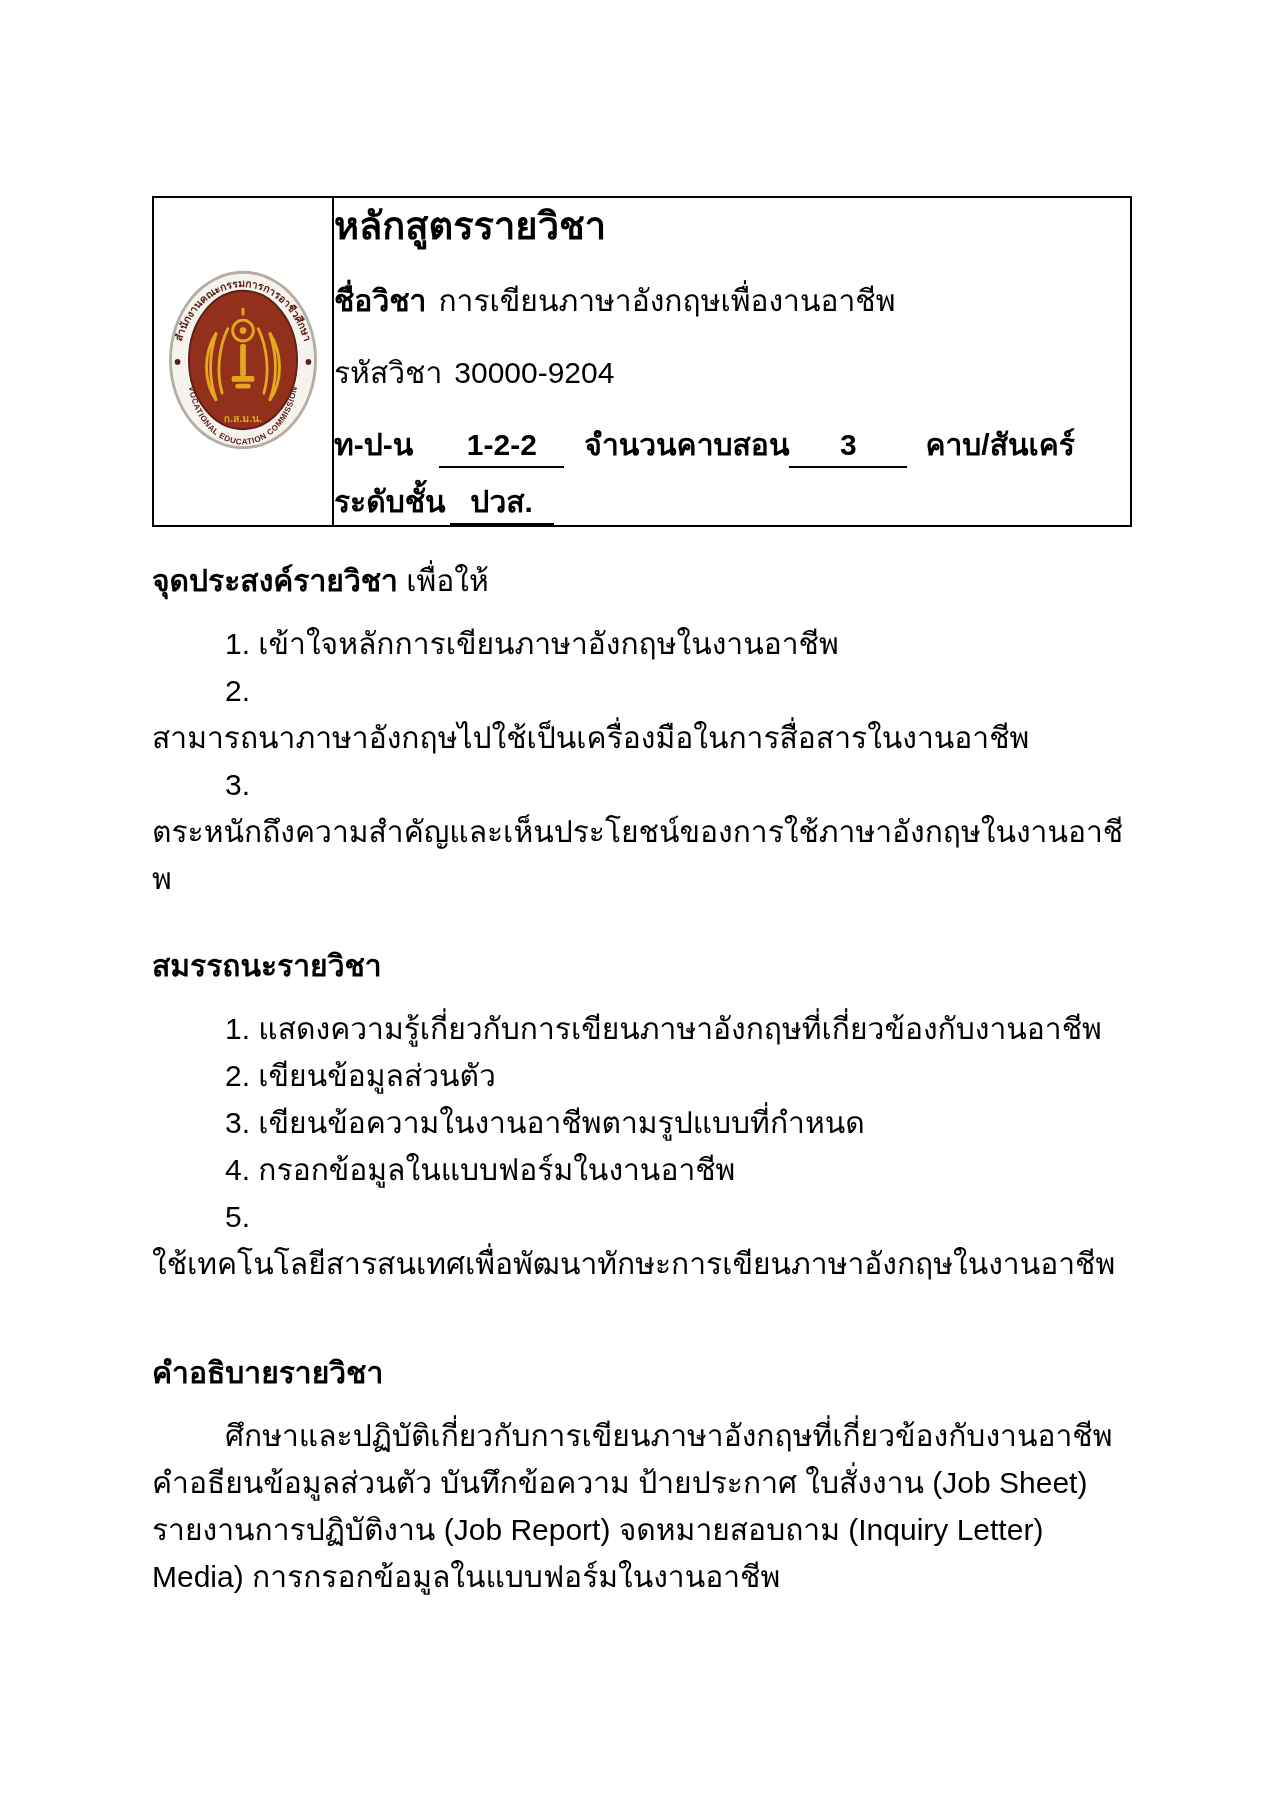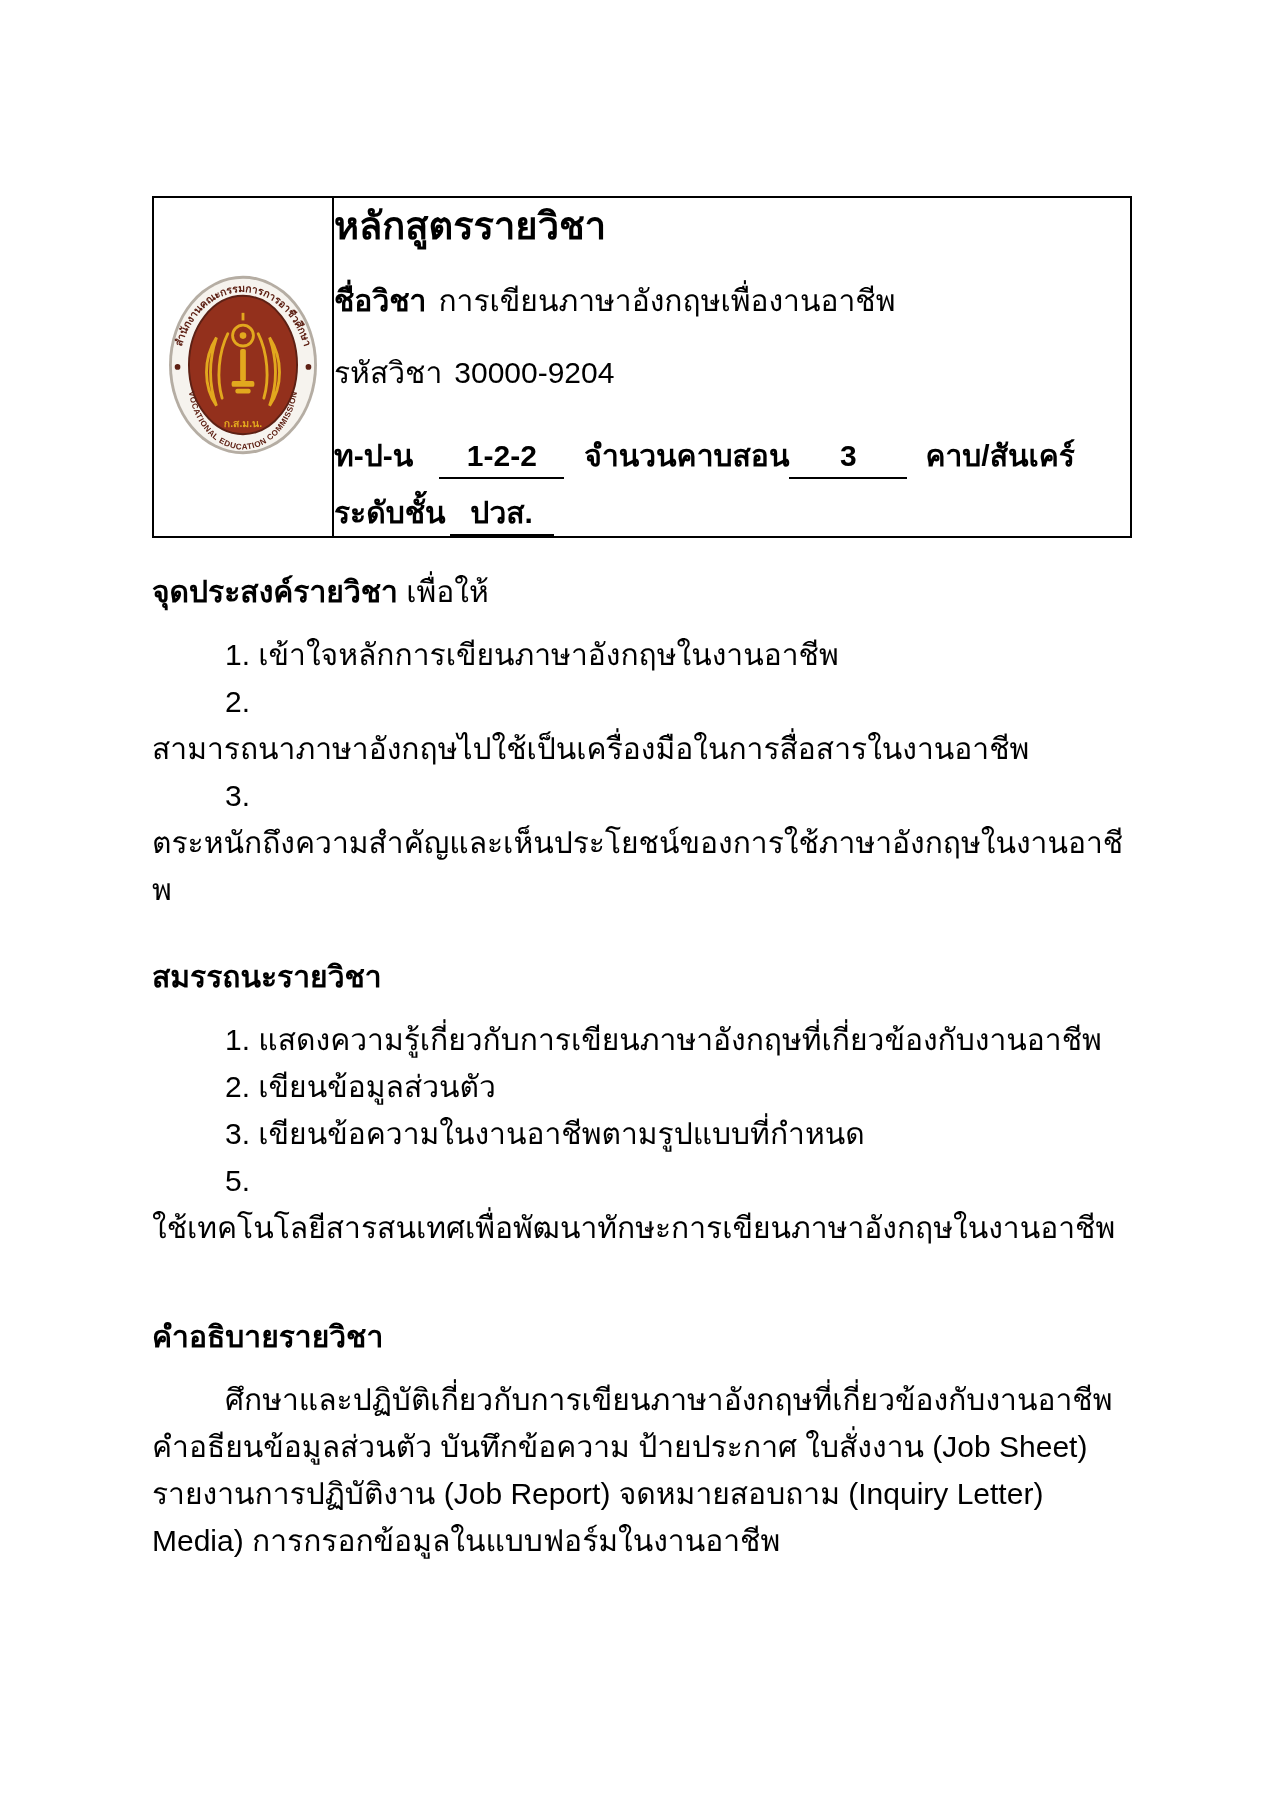--- a/index.html
+++ b/index.html
@@ -39,21 +39,21 @@
   }
   .hrow{font-size:30px;line-height:42px;margin-top:30px;white-space:nowrap;}
   .hrow.tight{margin-top:13px;}
   .hrow .lbl-gap{display:inline-block;width:12px;}
   .uval{
     display:inline-block;
     text-align:center;
     border-bottom:2px solid #000;
     font-weight:bold;
   }
-  .uval-tpn{min-width:125px;margin:11px 20px 0 26px;}
+  .uval-tpn{min-width:125px;margin:0 20px 0 26px;}
   .uval-periods{min-width:118px;margin:0 18px 0 0;}
   .uval-level{min-width:104px;margin:0 0 0 4px;}
 
   
   #sections{font-size:30px;line-height:47px;}
   .section{margin-top:0;}
   .section + .section{margin-top:40px;}
   .section:last-child{margin-top:62px;}
   .sec-heading{margin-top:30px;margin-bottom:16px;font-size:30px;}
   .sec-heading .b{font-weight:bold;}
@@ -139,20 +139,21 @@
         <div class="line">สามารถนาภาษาอังกฤษไปใช้เป็นเครื่องมือในการสื่อสารในงานอาชีพ</div>
         <div class="line indent">3.</div>
         <div class="line">ตระหนักถึงความสำคัญและเห็นประโยชน์ของการใช้ภาษาอังกฤษในงานอาชี</div>
         <div class="line">พ</div>
       </div>
       <div class="section">
         <div class="sec-heading"><span class="b">สมรรถนะรายวิชา</span></div>
         <div class="line indent">1. แสดงความรู้เกี่ยวกับการเขียนภาษาอังกฤษที่เกี่ยวข้องกับงานอาชีพ</div>
         <div class="line indent">2. เขียนข้อมูลส่วนตัว</div>
         <div class="line indent">3. เขียนข้อความในงานอาชีพตามรูปแบบที่กำหนด</div>
+        <div class="line indent">4. กรอกข้อมูลในแบบฟอร์มในงานอาชีพ</div>
         <div class="line indent">5.</div>
         <div class="line">ใช้เทคโนโลยีสารสนเทศเพื่อพัฒนาทักษะการเขียนภาษาอังกฤษในงานอาชีพ</div>
       </div>
       <div class="section">
         <div class="sec-heading"><span class="b">คำอธิบายรายวิชา</span></div>
         <div class="line indent">ศึกษาและปฏิบัติเกี่ยวกับการเขียนภาษาอังกฤษที่เกี่ยวข้องกับงานอาชีพ</div>
         <div class="line">คำอธียนข้อมูลส่วนตัว บันทึกข้อความ ป้ายประกาศ ใบสั่งงาน (Job Sheet)</div>
         <div class="line">รายงานการปฏิบัติงาน (Job Report) จดหมายสอบถาม (Inquiry Letter)</div>
         <div class="line">Media) การกรอกข้อมูลในแบบฟอร์มในงานอาชีพ</div>
       </div>

